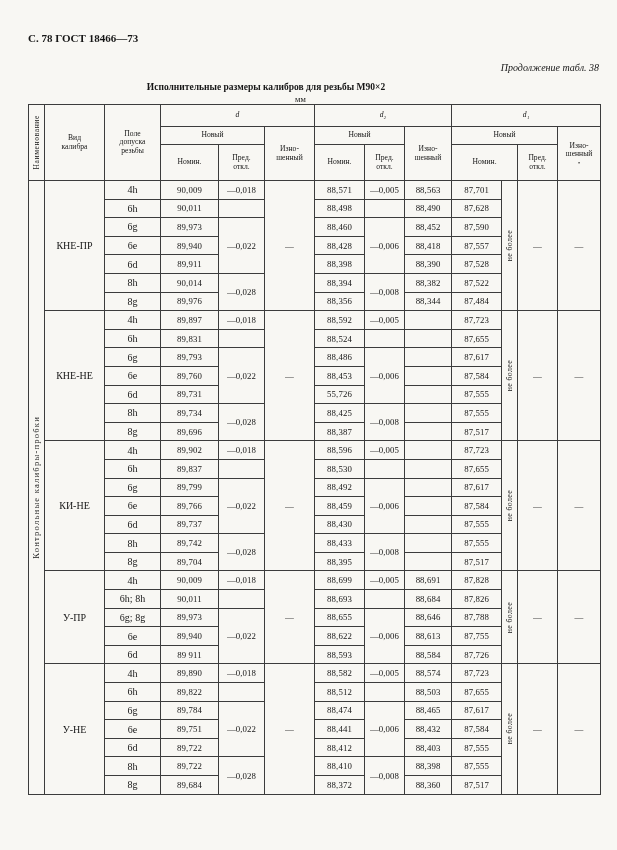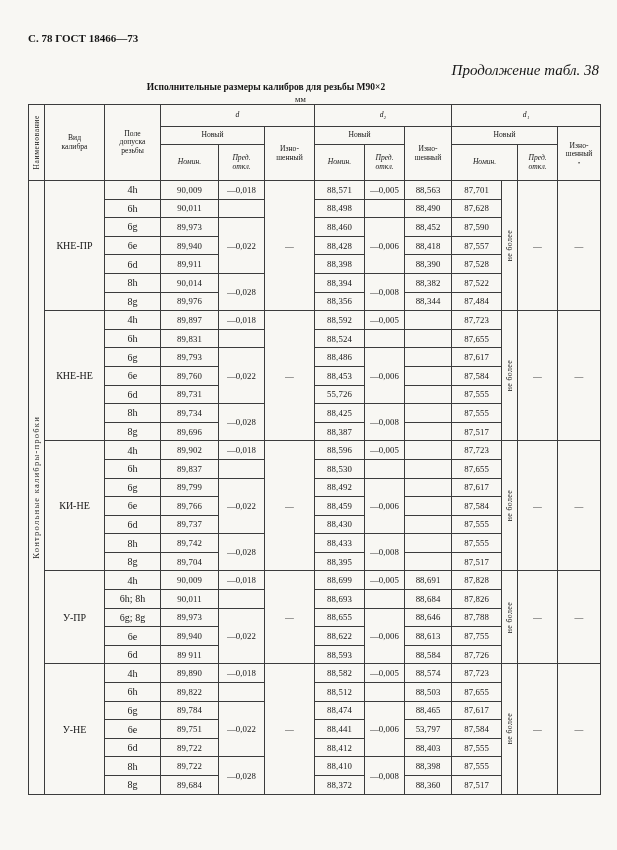--- a/index.html
+++ b/index.html
@@ -3,37 +3,37 @@
 <meta charset="utf-8">
 <style>
   html,body{margin:0;padding:0;}
   body{
     width:617px;height:850px;background:#f8f7f3;
     font-family:"Liberation Serif", serif;color:#161616;
     -webkit-font-smoothing:antialiased;
   }
   .page{position:relative;width:617px;height:850px;overflow:hidden;}
   .hdr-left{position:absolute;left:28px;top:32px;font-weight:bold;font-size:11px;}
-  .hdr-right{position:absolute;right:18px;top:62px;font-style:italic;font-size:15px;}
+  .hdr-right{position:absolute;right:18px;top:62px;font-style:italic;font-size:10px;}
   .title{position:absolute;left:0;width:532px;top:82px;text-align:center;font-weight:bold;font-size:9.5px;}
   .units{position:absolute;left:0;width:601px;top:94px;text-align:center;font-size:8.5px;}
   table.gost{
     position:absolute;left:28px;top:104px;width:572px;
     border-collapse:collapse;table-layout:fixed;
     border:1.5px solid #2e2e2e;
   }
   .gost th,.gost td{
     border:1px solid #3c3c3c;padding:0;margin:0;
     text-align:center;vertical-align:middle;
     font-weight:normal;overflow:hidden;
   }
   .gost thead th{font-size:7.6px;line-height:1.12;}
   .hr1{height:22px;}
   .hr2{height:18px;}
-  .hr3{height:36px;font-style:italic;}
+  .hr3{height:36px;}
   tr.data-row{height:18.6px;}
   .num{font-size:8.8px;letter-spacing:0.1px;white-space:nowrap;}
   .pole{font-size:10px;white-space:nowrap;}
   .vid{font-size:10px;white-space:nowrap;}
   .pre{white-space:pre-line;}
   .ital{font-style:italic;font-size:9px;}
   .vtext{
     writing-mode:vertical-rl;transform:rotate(180deg);
     margin:0 auto;font-size:7.6px;line-height:1;white-space:nowrap;
     letter-spacing:0.6px;
@@ -379,21 +379,21 @@
           <td rowspan="3" class="num">—0,022</td>
           <td class="num">88,474</td>
           <td rowspan="3" class="num">—0,006</td>
           <td class="num">88,465</td>
           <td class="num">87,617</td>
         </tr>
         <tr class="data-row">
           <td class="pole">6e</td>
           <td class="num">89,751</td>
           <td class="num">88,441</td>
-          <td class="num">53,797</td>
+          <td class="num">88,432</td>
           <td class="num">87,584</td>
         </tr>
         <tr class="data-row">
           <td class="pole">6d</td>
           <td class="num">89,722</td>
           <td class="num">88,412</td>
           <td class="num">88,403</td>
           <td class="num">87,555</td>
         </tr>
         <tr class="data-row">

